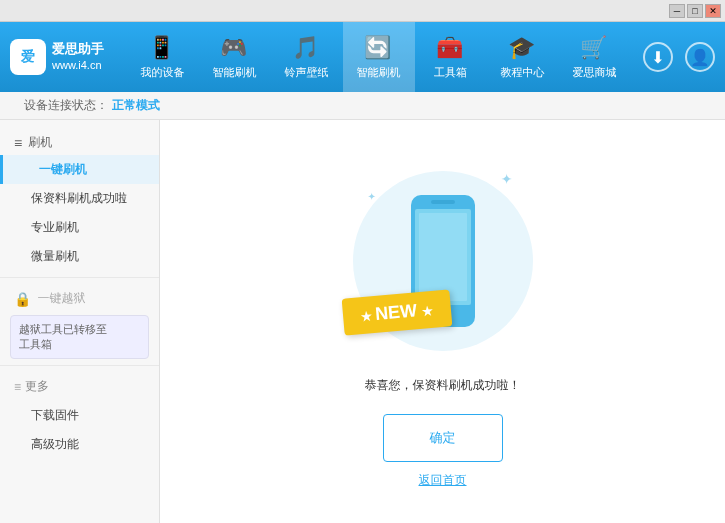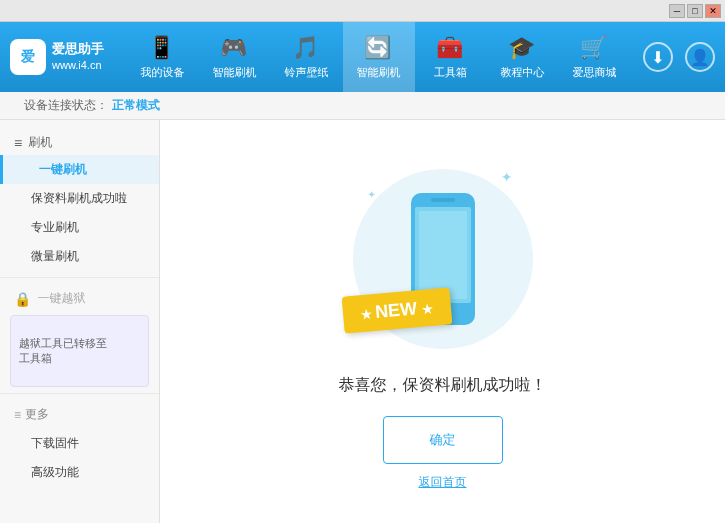--- a/index.html
+++ b/index.html
@@ -122,21 +122,21 @@
       color: #2baaf0;
       border-left: 3px solid #2baaf0;
       font-weight: bold;
       padding-left: 36px;
     }
     .sidebar-note {
       margin: 4px 10px;
       background: #eef;
       border: 1px solid #dde;
       border-radius: 4px;
-      padding: 20px 8px;
+      padding: 6px 8px;
       font-size: 11px;
       color: #666;
     }
     .sidebar-divider {
       height: 1px; background: #e8e8e8;
       margin: 6px 0;
     }
     .more-section {
       display: flex; align-items: center;
       padding: 6px 14px;
@@ -190,21 +190,21 @@
       font-size: 12px;
     }
     .sparkle {
       position: absolute;
       color: #a0d8f0;
       font-size: 16px;
       z-index: 4;
     }
 
     .success-text {
-      font-size: 16px;
+      font-size: 12px;
       color: #333;
       margin-bottom: 20px;
       font-weight: normal;
     }
 
     .confirm-btn {
       width: 120px;
       height: 48px;
       border: 1px solid #2baaf0;
       border-radius: 4px;

